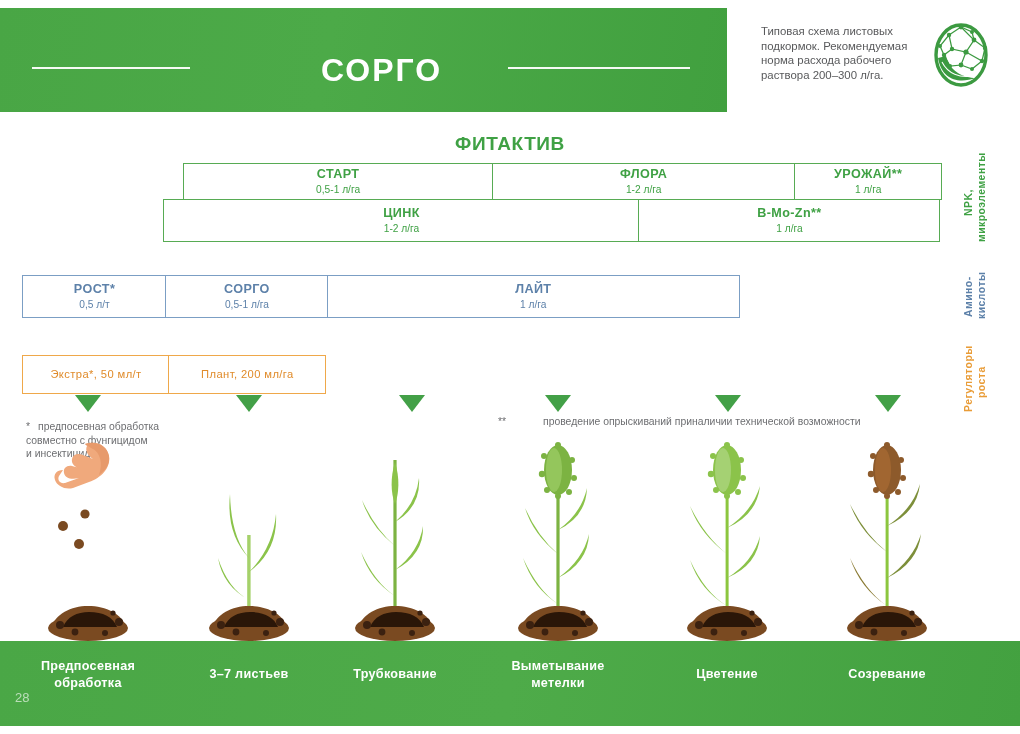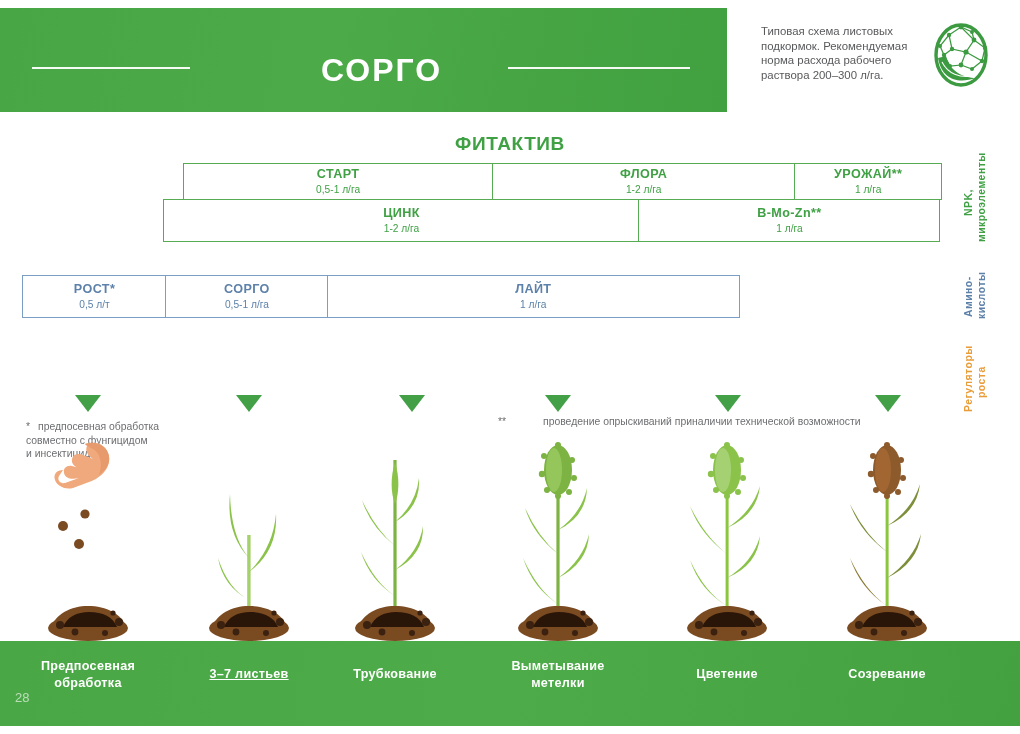--- a/index.html
+++ b/index.html
@@ -158,20 +158,26 @@
       <div class="nm">СОРГО</div>
       <div class="ds">0,5-1 л/га</div>
     </div>
     <div class="cell b-cell" style="width: 413px;">
       <div class="nm">ЛАЙТ</div>
       <div class="ds">1 л/га</div>
     </div>
   </div>
 
 <div class="cellrow" id="reg-row">
+    <div class="cell o-cell" style="width: 148px;">
+      <div class="nm">Экстра*, 50 мл/т</div>
+    </div>
+    <div class="cell o-cell" style="width: 158px;">
+      <div class="nm">Плант, 200 мл/га</div>
+    </div>
   </div>
 
 <div class="side-label" id="side-npk">NPK,<br>микроэлементы</div>
 <div class="side-label" id="side-amino">Амино-<br>кислоты</div>
 <div class="side-label" id="side-reg">Регуляторы<br>роста</div>
 
 <div id="arrow-layer">
     <div class="arrow" style="left: 75px; top: 395px; border-top-color: rgb(67, 160, 71);"></div>
     <div class="arrow" style="left: 236px; top: 395px; border-top-color: rgb(67, 160, 71);"></div>
     <div class="arrow" style="left: 399px; top: 395px; border-top-color: rgb(67, 160, 71);"></div>
@@ -323,19 +329,19 @@
         <circle cx="62" cy="202" r="3.4" fill="#3b2110"></circle>
         <circle cx="92" cy="203" r="3" fill="#3b2110"></circle>
         <circle cx="100" cy="183" r="2.6" fill="#3b2110"></circle>
       </svg>
     </div>
   </div>
 
 <div id="footer-band"></div>
 <div id="stage-label-layer">
     <div class="stage-label" style="left: 13px; width: 150px; top: 658px;">Предпосевная<br>обработка</div>
-    <div class="stage-label" style="left: 174px; width: 150px; top: 666px; text-decoration: underline;">3–7 листьев</div>
+    <div class="stage-label" style="left: 174px; width: 150px; top: 666px;">3–7 листьев</div>
     <div class="stage-label" style="left: 320px; width: 150px; top: 666px;">Трубкование</div>
     <div class="stage-label" style="left: 483px; width: 150px; top: 658px;">Выметывание<br>метелки</div>
     <div class="stage-label" style="left: 652px; width: 150px; top: 666px;">Цветение</div>
     <div class="stage-label" style="left: 812px; width: 150px; top: 666px;">Созревание</div>
   </div>
 <div id="page-number">28</div>
 
 </body></html>

